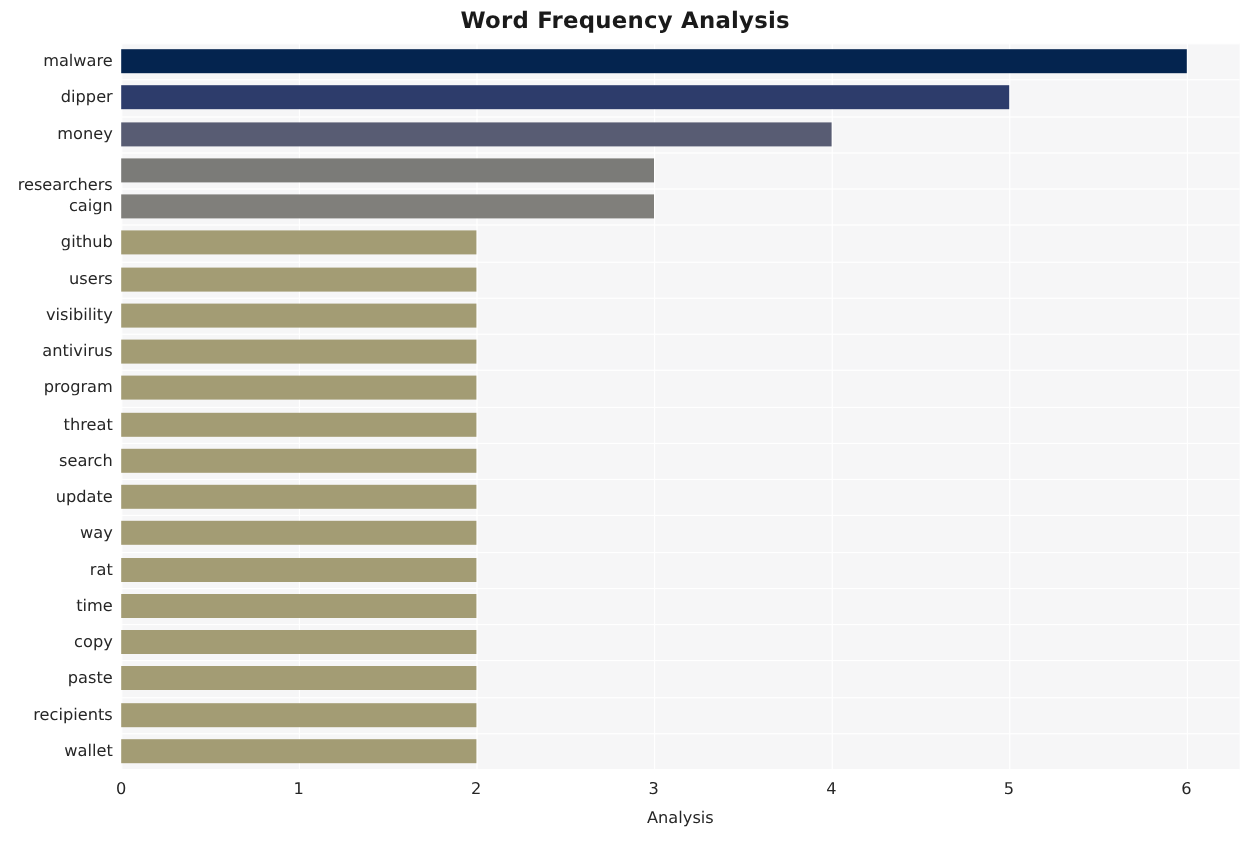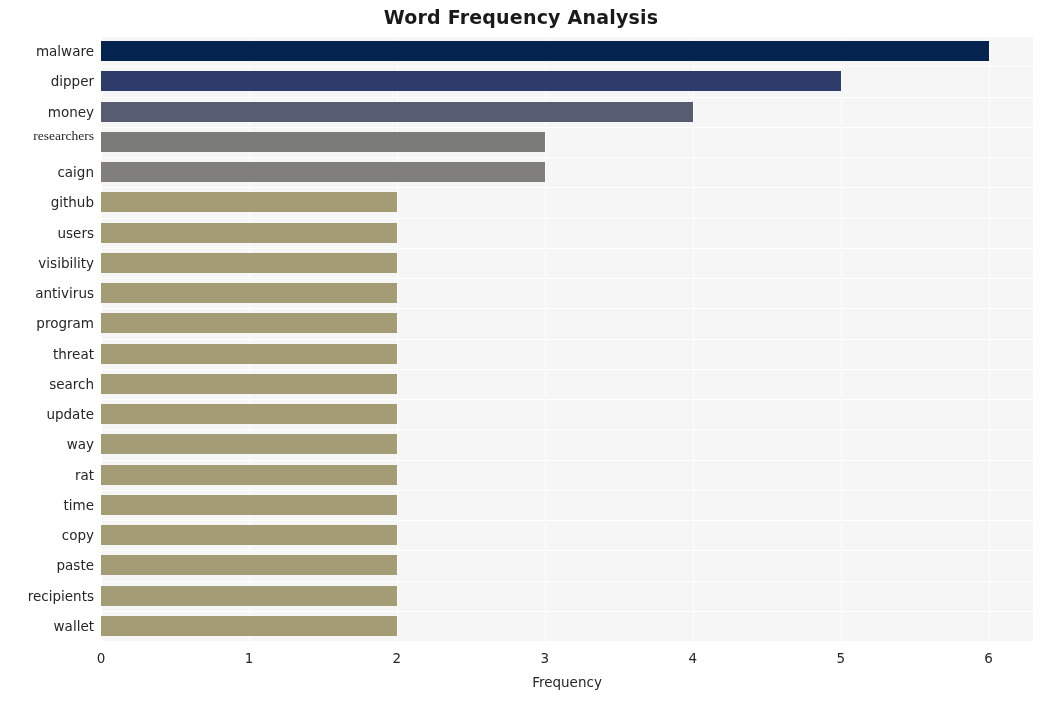--- a/index.html
+++ b/index.html
@@ -175,21 +175,21 @@
         <div class="bar" title="paste: 2" style="width: 295.873px; top: 519.375px; background: rgb(163, 156, 116);"></div>
         <div class="bar" title="recipients: 2" style="width: 295.873px; top: 549.625px; background: rgb(163, 156, 116);"></div>
         <div class="bar" title="wallet: 2" style="width: 295.873px; top: 579.875px; background: rgb(163, 156, 116);"></div>
       </div>
   </div>
 
   <div id="y-axis">
       <div class="y-tick-label" style="top: 8.125px;">malware</div>
       <div class="y-tick-label" style="top: 38.375px;">dipper</div>
       <div class="y-tick-label" style="top: 68.625px;">money</div>
-      <div class="y-tick-label" style="top: 93px; font-family: Liberation Serif, serif;">researchers</div>
+      <div class="y-tick-label" style="top: 111px;">researchers</div>
       <div class="y-tick-label" style="top: 129.125px;">caign</div>
       <div class="y-tick-label" style="top: 159.375px;">github</div>
       <div class="y-tick-label" style="top: 189.625px; text-align: right;">users</div>
       <div class="y-tick-label" style="top: 219.875px;">visibility</div>
       <div class="y-tick-label" style="top: 250.125px;">antivirus</div>
       <div class="y-tick-label" style="top: 280.375px;">program</div>
       <div class="y-tick-label" style="top: 310.625px;">threat</div>
       <div class="y-tick-label" style="top: 340.875px;">search</div>
       <div class="y-tick-label" style="top: 371.125px;">update</div>
       <div class="y-tick-label" style="top: 401.375px;">way</div>
@@ -204,15 +204,15 @@
   <div id="x-axis">
       <div class="x-tick-label" style="left: 0px;">0</div>
       <div class="x-tick-label" style="left: 147.937px;">1</div>
       <div class="x-tick-label" style="left: 295.873px;">2</div>
       <div class="x-tick-label" style="left: 443.81px;">3</div>
       <div class="x-tick-label" style="left: 591.746px;">4</div>
       <div class="x-tick-label" style="left: 739.683px;">5</div>
       <div class="x-tick-label" style="left: 887.619px;">6</div>
     </div>
 
-  <div id="x-axis-title">Frequency</div>
+  <div id="x-axis-title">Analysis</div>
 
 </div>
 
 </body></html>

